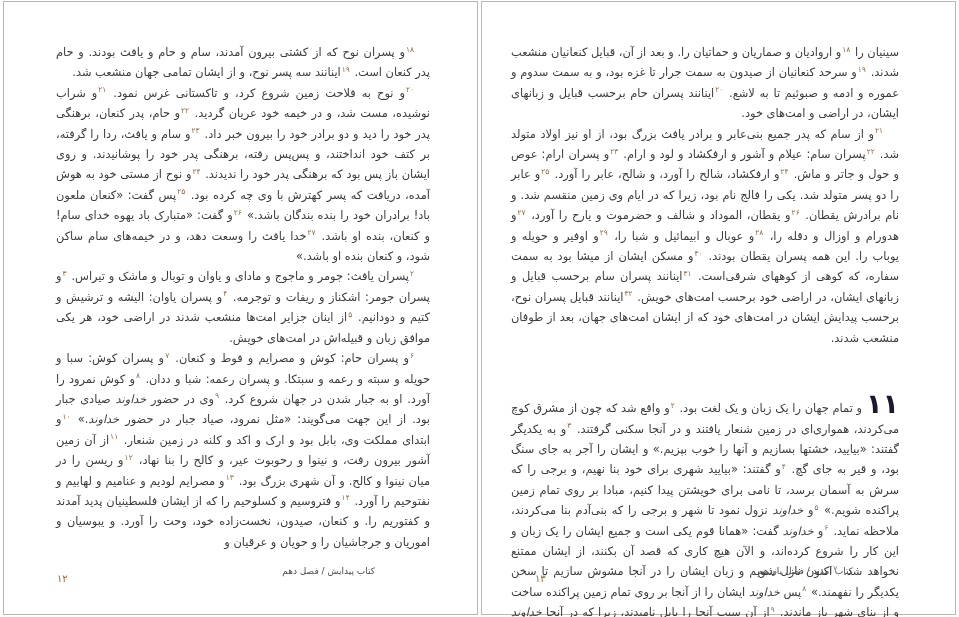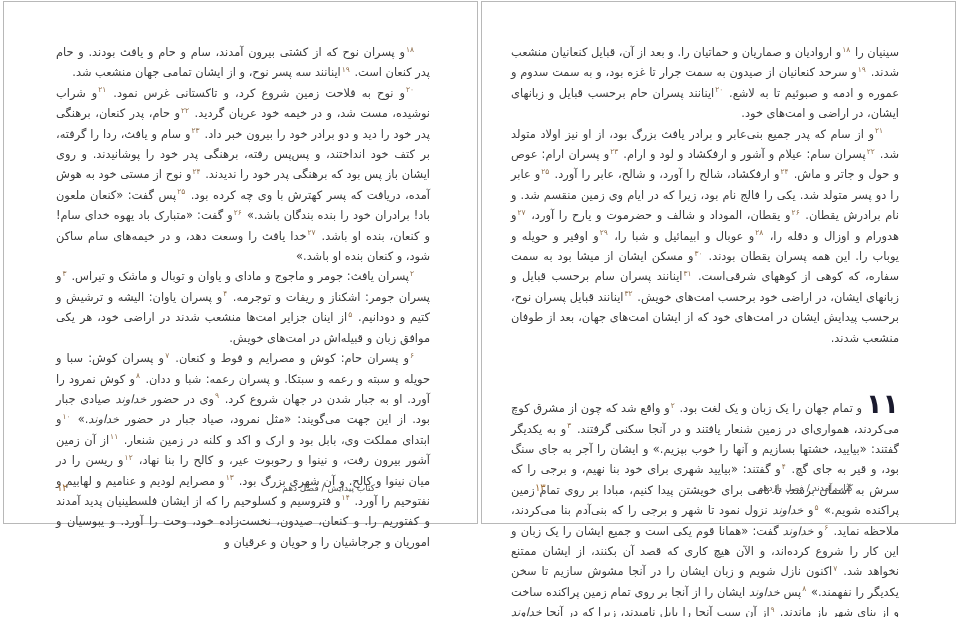--- a/index.html
+++ b/index.html
@@ -6,21 +6,21 @@
     margin: 0; padding: 0;
     width: 959px; height: 617px;
     overflow: hidden;
     background: #ffffff;
     font-family: "DejaVu Sans", sans-serif;
   }
   .spread {
     display: flex;
     gap: 3px;
     padding: 1px 3px 0 3px;
-    height: 524px;
+    height: 615px;
     box-sizing: border-box;
   }
   .page {
     position: relative;
     flex: 1 1 0;
     background: #ffffff;
     border: 1px solid var(--page-border, #b8b8b8);
     box-sizing: border-box;
     direction: rtl;
   }
@@ -55,21 +55,21 @@
   }
   i.divine { }
   .footer {
     position: absolute;
     bottom: 30px;
     left: 0; right: 0;
     height: 14px;
     font-size: 9px;
     color: var(--footer-title, #4a4a4a);
   }
-  .footer-title { position: absolute; right: 102px; bottom: 0; white-space: nowrap; }
+  .footer-title { position: absolute; right: 102px; bottom: 8px; white-space: nowrap; }
   .footer-num {
     position: absolute; left: 53px; bottom: 0;
     font-size: 10px;
     color: var(--page-number, #9c6b33);
   }
 </style>
 </head>
 <body>
 
 <div class="spread">

